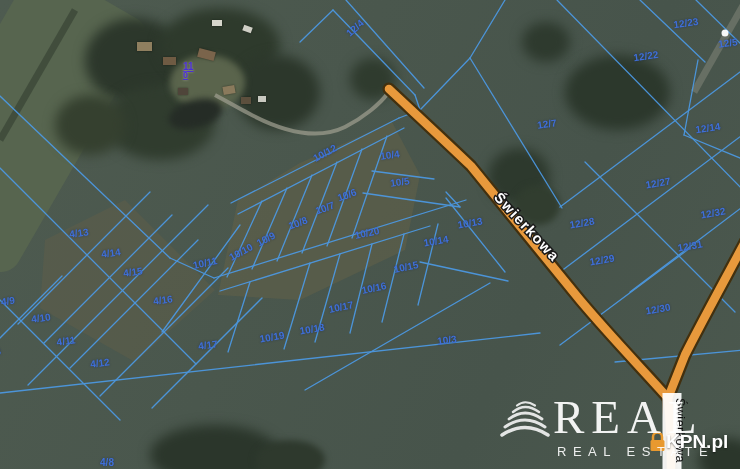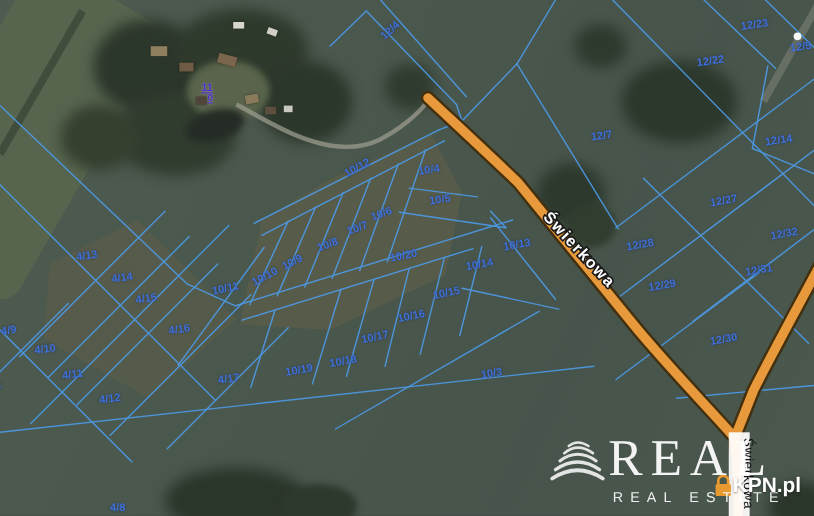--- a/index.html
+++ b/index.html
@@ -6,22 +6,22 @@
   #app{position:relative;width:740px;height:469px;overflow:hidden;
        background:linear-gradient(115deg,#4e5b50 0%,#4a574d 40%,#47544b 70%,#4b584e 100%);
        font-family:"Liberation Sans",sans-serif;}
   .blob{position:absolute;border-radius:50%;}
   .soft{filter:blur(6px);}
   .soft2{filter:blur(3px);}
   .bld{position:absolute;box-shadow:0 0 2px rgba(0,0,0,.5);}
   #labels{position:absolute;inset:0;}
   .plabel{position:absolute;font:600 10px "Liberation Sans",sans-serif;color:#3f6fd8;
           white-space:nowrap;text-shadow:0 0 2px rgba(15,35,80,.55);}
-  .marker{position:absolute;left:183px;top:76px;color:#4b2fd4;font:700 10px "Liberation Sans",sans-serif;
-          text-align:right;line-height:9px;text-shadow:0 0 2px rgba(255,255,255,.4);text-decoration:underline;}
+  .marker{position:absolute;left:183px;top:62px;color:#4b2fd4;font:700 10px "Liberation Sans",sans-serif;
+          text-align:left;line-height:9px;text-shadow:0 0 2px rgba(255,255,255,.4);text-decoration:underline;}
   .wm-brand{position:absolute;left:553px;top:390px;font-family:"Liberation Serif",serif;
             font-size:47px;font-weight:400;letter-spacing:7px;color:rgba(255,255,255,.93);
             white-space:nowrap;}
   .wm-tag{position:absolute;left:557px;top:444px;font-family:"Liberation Sans",sans-serif;
           font-size:13px;letter-spacing:6.5px;color:rgba(255,255,255,.9);white-space:nowrap;}
   .kpn{position:absolute;left:648px;top:431px;display:flex;align-items:flex-end;gap:2px;}
   .kpn span{font:700 19px "Liberation Sans",sans-serif;color:#fff;text-shadow:0 1px 2px rgba(0,0,0,.45);}
   svg{position:absolute;left:0;top:0;}
 </style>
 </head>

